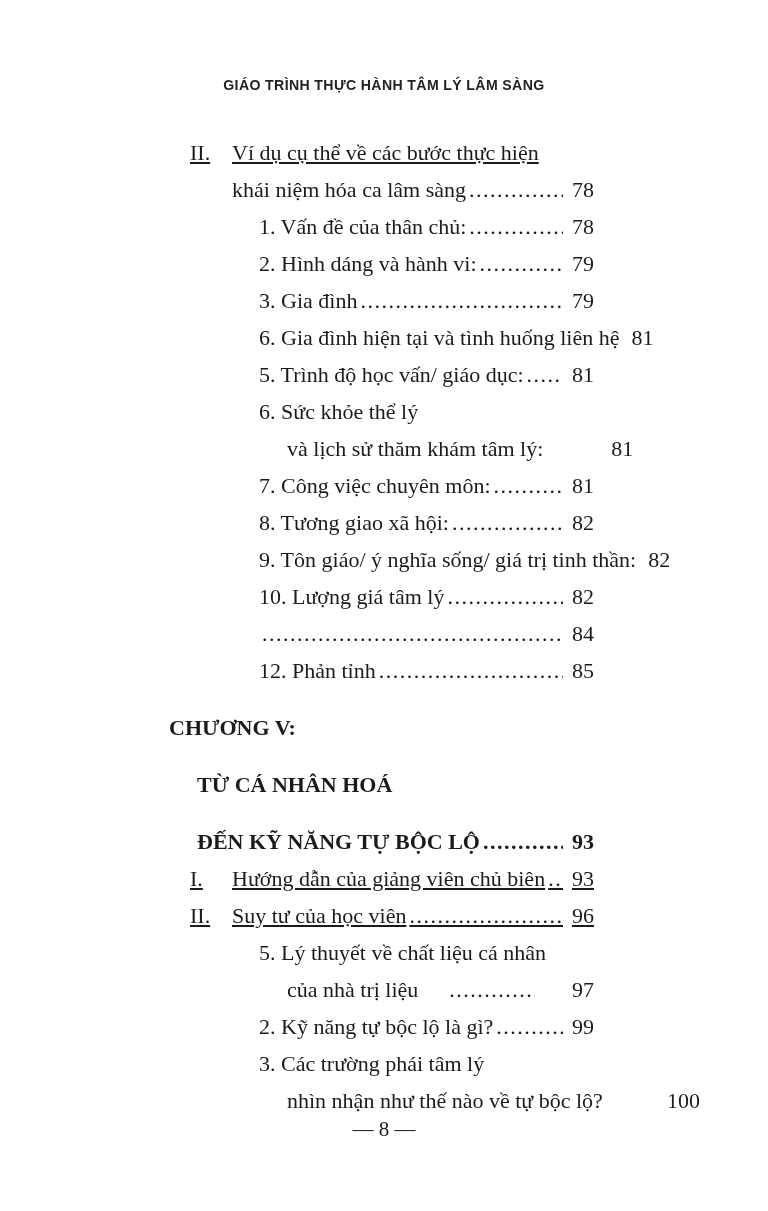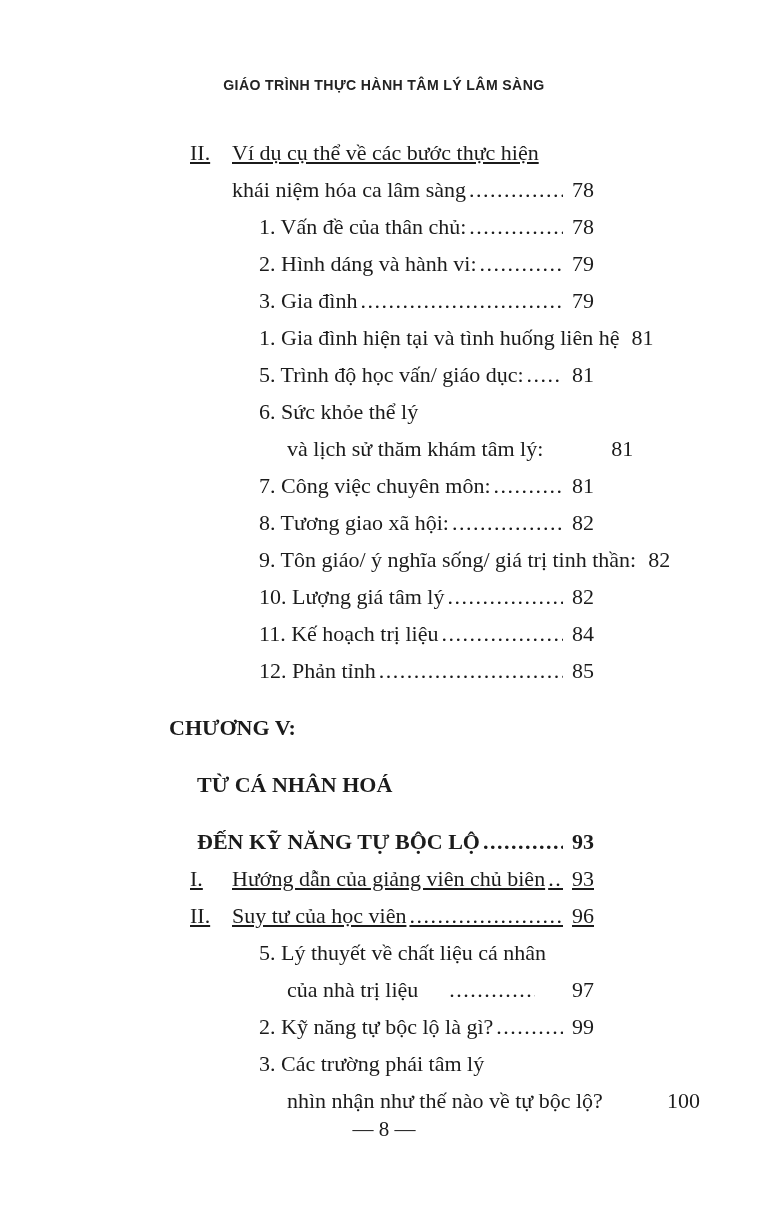--- a/index.html
+++ b/index.html
@@ -104,21 +104,21 @@
         <span class="label">2. Hình dáng và hành vi:</span>
         <span class="leader">............................................................................................................................................</span>
         <span class="pageno">79</span>
       </div>
       <div class="row num">
         <span class="label">3. Gia đình</span>
         <span class="leader">............................................................................................................................................</span>
         <span class="pageno">79</span>
       </div>
       <div class="row num">
-        <span class="label">1. Gia đình hiện tại và tình huống liên hệ</span>
+        <span class="label">6. Gia đình hiện tại và tình huống liên hệ</span>
         <span class="leader">............................................................................................................................................</span>
         <span class="pageno">81</span>
       </div>
       <div class="row num">
         <span class="label">5. Trình độ học vấn/ giáo dục:</span>
         <span class="leader">............................................................................................................................................</span>
         <span class="pageno">81</span>
       </div>
       <div class="row num">
         <span class="label">6. Sức khỏe thể lý</span>
@@ -142,21 +142,20 @@
         <span class="label">9. Tôn giáo/ ý nghĩa sống/ giá trị tinh thần:</span>
         <span class="leader">............................................................................................................................................</span>
         <span class="pageno">82</span>
       </div>
       <div class="row num">
         <span class="label">10. Lượng giá tâm lý</span>
         <span class="leader">............................................................................................................................................</span>
         <span class="pageno">82</span>
       </div>
       <div class="row num">
-        <span class="label">11. Kế hoạch trị liệu</span>
         <span class="leader">............................................................................................................................................</span>
         <span class="pageno">84</span>
       </div>
       <div class="row num">
         <span class="label">12. Phản tỉnh</span>
         <span class="leader">............................................................................................................................................</span>
         <span class="pageno">85</span>
       </div>
       <div class="row chapter bold gap">
         <span class="label">CHƯƠNG V:</span>

